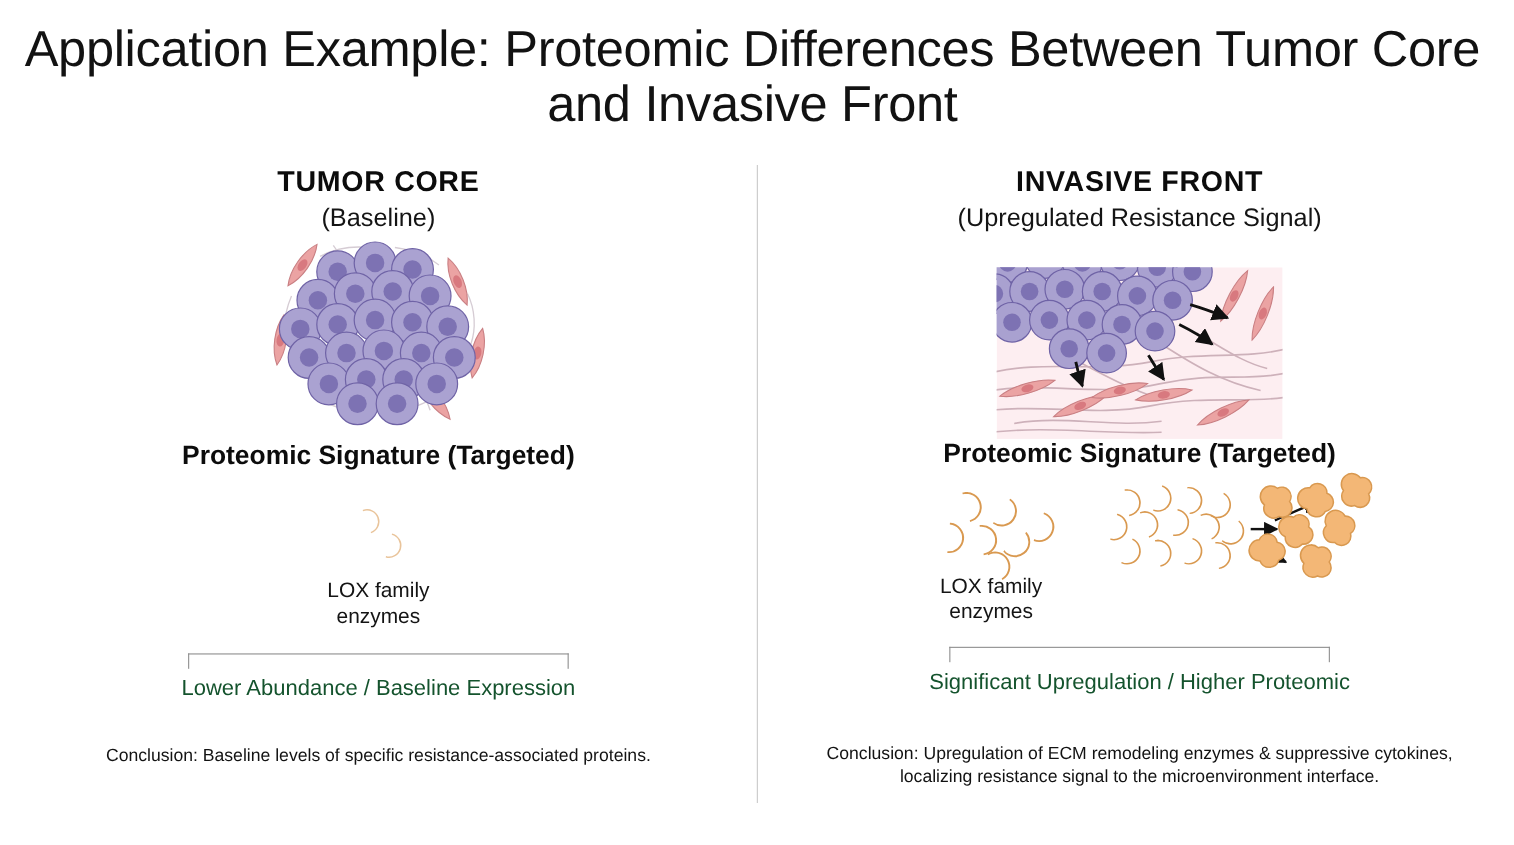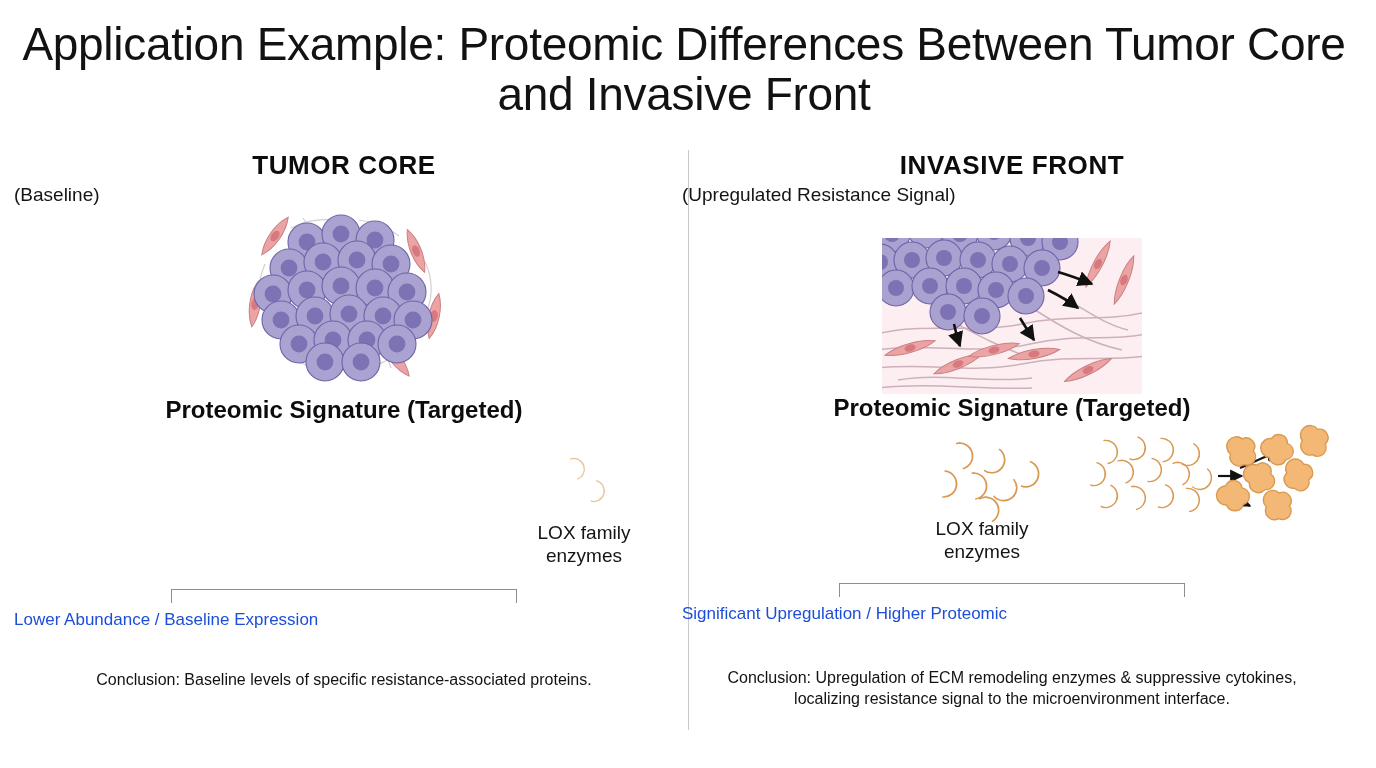--- a/index.html
+++ b/index.html
@@ -28,33 +28,33 @@
   .divider{
     position:absolute;
     left:688px;top:150px;
     width:1px;height:580px;
     background:#c9c9c9;
   }
 
   
   .col{position:absolute;top:150px;width:660px;}
   .col-left{left:14px;}
-  .col-right{left:682px;}
+  .col-right{left:706px;}
 
   .col-title{
     text-align:center;
     font-size:26px;
     font-weight:700;
     letter-spacing:0.6px;
     color:#0c0c0c;
     line-height:1.18;
   }
   .col-sub{
-    text-align:left;
-    font-size:19px;
+    text-align:center;
+    font-size:23px;
     font-weight:400;
     color:#141414;
     line-height:1.2;
     margin-top:3px;
   }
 
   
   .illus-wrap{
     position:relative;
     height:190px;
@@ -66,21 +66,21 @@
   .sig-title{
     text-align:center;
     font-size:24px;
     font-weight:700;
     color:#0c0c0c;
   }
 
   
   .protein-row{
     display:flex;
-    justify-content:flex-end;
+    justify-content:center;
     align-items:flex-start;
   }
   .protein-cell{
     display:flex;
     flex-direction:column;
     align-items:center;
   }
   .protein-icons{
     height:84px;
     display:flex;
@@ -99,23 +99,23 @@
   .bracket{
     position:relative;
     margin:0 auto;
     height:13px;
     border-top:1.6px solid #8e8e8e;
     border-left:1.6px solid #8e8e8e;
     border-right:1.6px solid #8e8e8e;
     border-bottom:none;
   }
   .bracket-caption{
-    text-align:left;
-    font-size:17px;
-    color:#1d4ed8;
+    text-align:center;
+    font-size:20px;
+    color:#14532d;
     margin-top:7px;
   }
 
   .conclusion{
     text-align:center;
     font-size:16px;
     line-height:1.28;
     color:#121212;
   }
 

